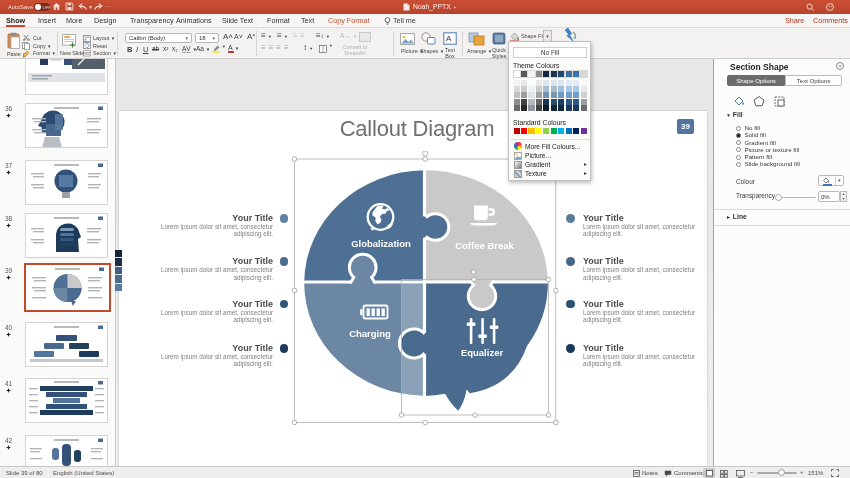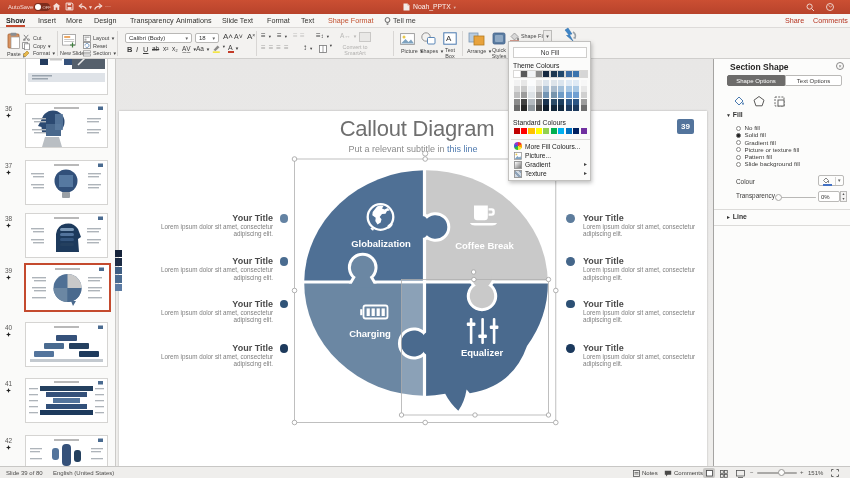--- a/index.html
+++ b/index.html
@@ -91,21 +91,21 @@
   <div id="menubar">
     <div class="mtab" style="left:6px;font-weight:bold;color:#1d1c1b;border-bottom:2px solid #c6492e;">Show</div>
     <div class="mtab" style="left:38px;">Insert</div>
     <div class="mtab" style="left:66px;">More</div>
     <div class="mtab" style="left:94px;">Design</div>
     <div class="mtab" style="left:130px;">Transparency</div>
     <div class="mtab" style="left:176px;">Animations</div>
     <div class="mtab" style="left:222px;">Slide Text</div>
     <div class="mtab" style="left:267px;">Format</div>
     <div class="mtab" style="left:301px;">Text</div>
-    <div class="mtab" style="left:328px;color:#c2502f;">Shape Format</div>
+    <div class="mtab" style="left:328px;color:#c2502f;">Copy Format</div>
     <svg class="abs" style="left:384px;top:3px;" width="7" height="9" viewBox="0 0 7 9">
         <circle cx="3.5" cy="3" r="2.4" fill="none" stroke="#555" stroke-width="0.9"></circle>
         <path d="M2.5 6 h2 M2.7 7.3 h1.6" stroke="#555" stroke-width="0.8"></path>
       </svg>
       <div class="mtab" style="left:393px;color:#3a3938;">Tell me</div>
     <svg class="abs" style="left:775px;top:18px;" width="8" height="8" viewBox="0 0 8 8">
         <path d="M1 7 C1.5 4 3 2.8 5.5 2.7 M5.5 2.7 L3.8 1 M5.5 2.7 L3.8 4.4" fill="none" stroke="#b5321e" stroke-width="0.9"></path>
       </svg>
       <div class="mtab" style="left:785px;color:#b5321e;">Share</div>
     <svg class="abs" style="left:804px;top:18px;" width="8" height="8" viewBox="0 0 8 8">
@@ -427,21 +427,20 @@
             <rect x="4" y="22" width="12" height="1.3"></rect>
             <rect x="65" y="12" width="12" height="1.3"></rect>
             <rect x="65" y="15" width="10" height="1.3"></rect>
             <rect x="65" y="22" width="12" height="1.3"></rect>
           </g>
       </svg>
     </div>
   </div>
   <div id="slide">
     <div class="abs" style="left:4px;top:4.5px;width:588px;text-align:center;font-size:22px;color:#6f6f6f;letter-spacing:-0.2px;">Callout Diagram</div>
-    <div class="abs" style="left:0;top:33px;width:588px;text-align:center;font-size:9px;color:#8b8b8b;">Put a relevant subtitle in <span style="color:#4e79ae;">this line</span></div>
     <div class="abs" style="left:558px;top:8px;width:17px;height:15px;background:#53749c;border-radius:2px;color:#fff;font-size:8px;font-weight:bold;text-align:center;line-height:15px;">39</div>
 
     <svg class="abs" style="left:166px;top:45px;" width="285" height="265" viewBox="285 150 285 265">
       <defs>
         <clipPath id="ell">
             <ellipse cx="426" cy="277" rx="122" ry="113"></ellipse>
           </clipPath>
         <clipPath id="cR">
             <rect x="422.9" y="140" width="200" height="290"></rect>
           </clipPath>

